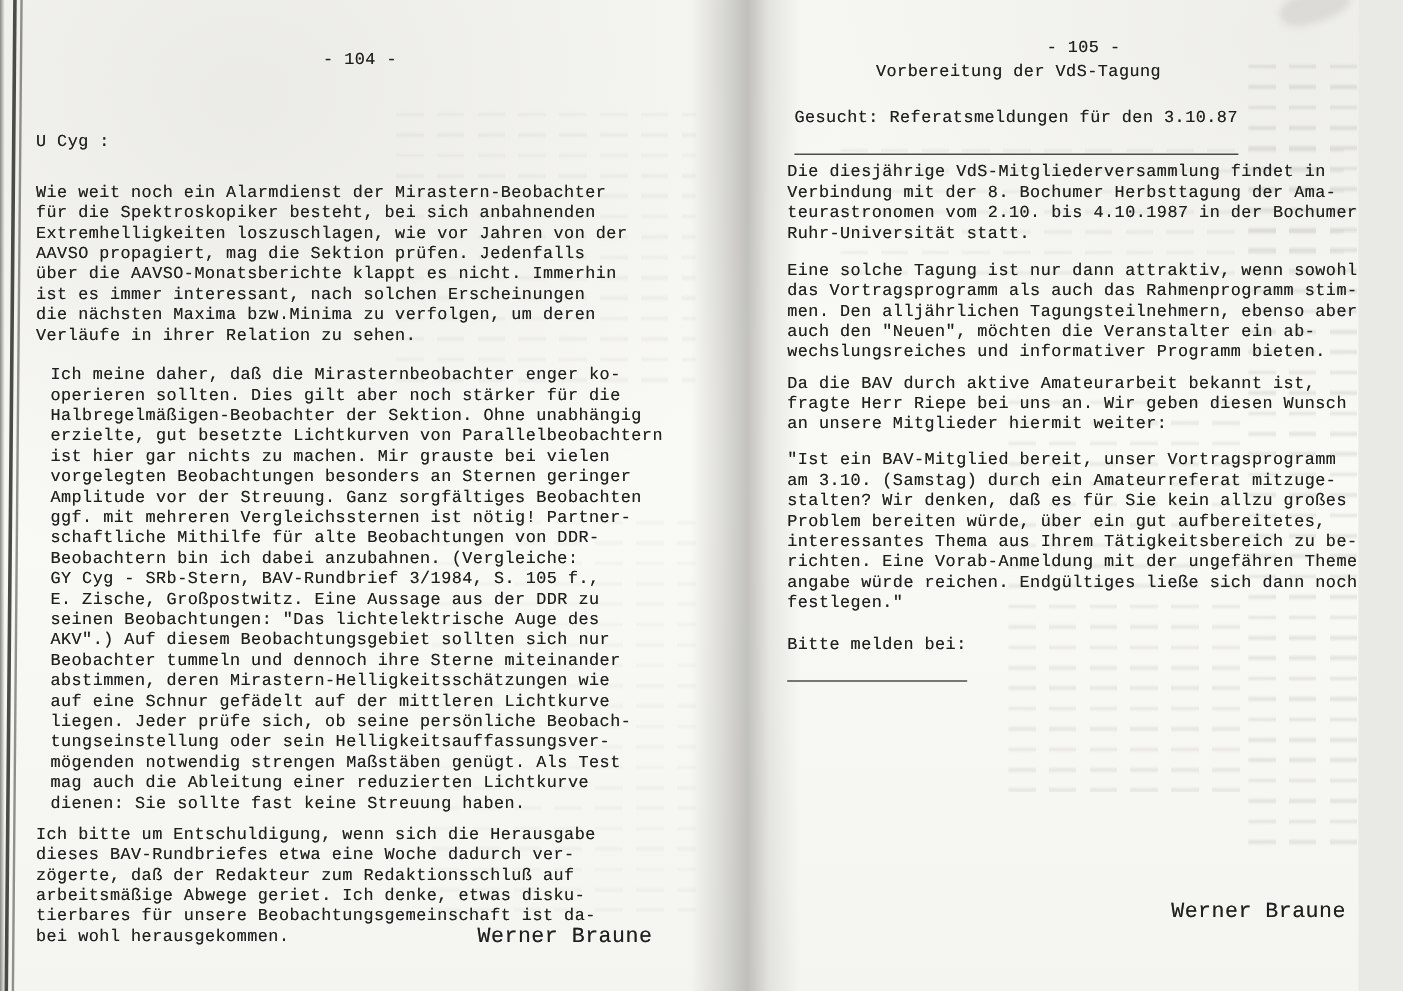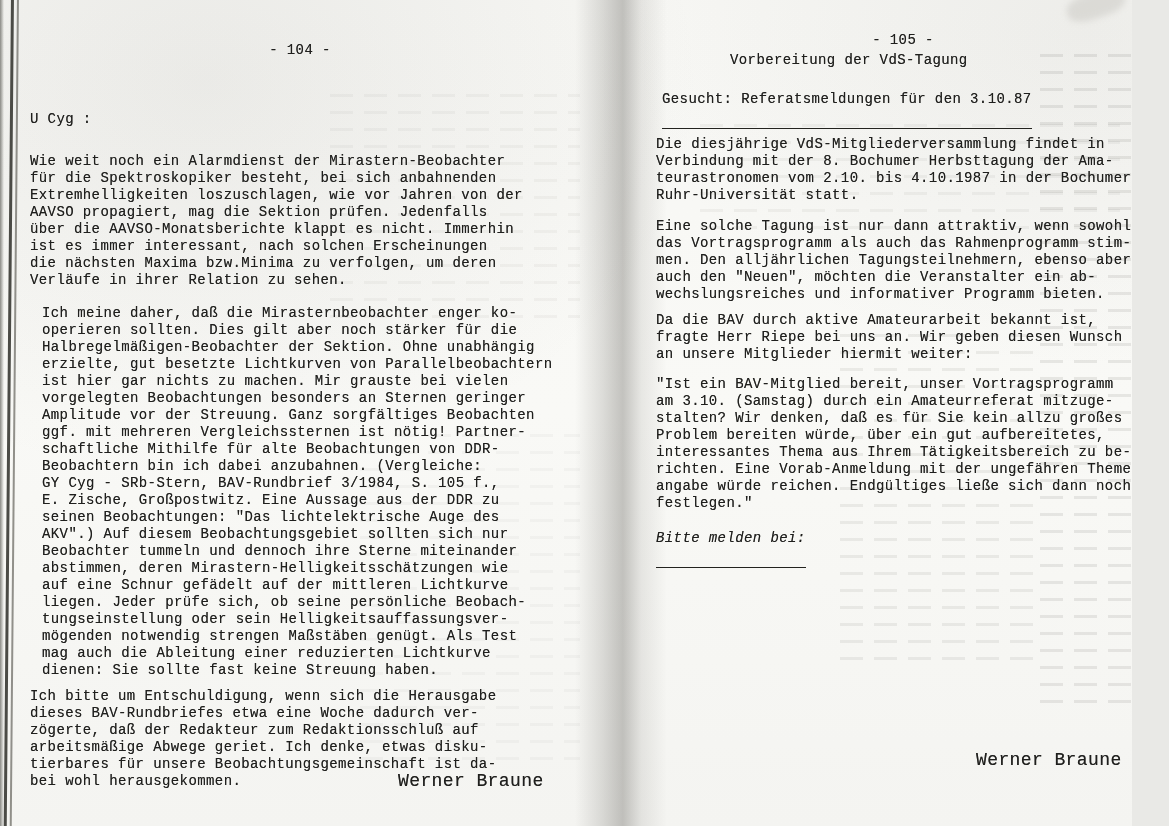--- a/index.html
+++ b/index.html
@@ -142,21 +142,21 @@
 
     <div class="txt" style="left:8px;top:376px;">"Ist ein BAV-Mitglied bereit, unser Vortragsprogramm
 am 3.10. (Samstag) durch ein Amateurreferat mitzuge-
 stalten? Wir denken, daß es für Sie kein allzu großes
 Problem bereiten würde, über ein gut aufbereitetes,
 interessantes Thema aus Ihrem Tätigkeitsbereich zu be-
 richten. Eine Vorab-Anmeldung mit der ungefähren Themen-
 angabe würde reichen. Endgültiges ließe sich dann noch
 festlegen."</div>
 
-    <div class="txt underline" style="left:8px;top:530px;font-style:italic;">Bitte melden bei:</div>
+    <div class="txt underline" style="left:8px;top:530px;">Bitte melden bei:</div>
 
 
 
 
     <div class="txt sig" style="left:328px;top:752px;">Werner Braune</div>
   </div>
 
 </div>
 
 </body></html>

